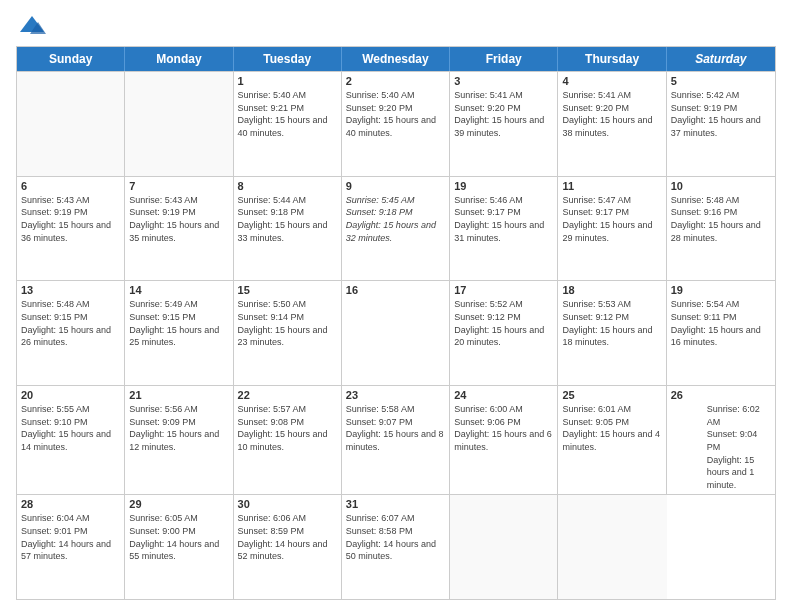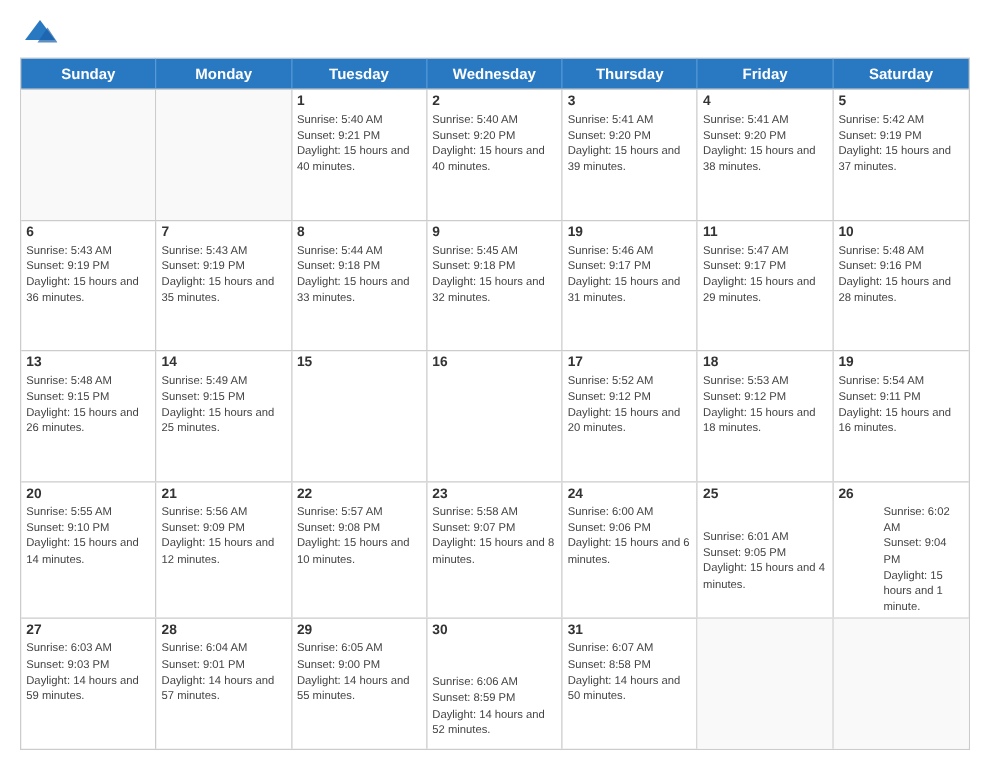--- a/index.html
+++ b/index.html
@@ -73,21 +73,21 @@
       background: #2979c2;
     }
     .cal-header-cell {
       padding: 5px 4px;
       text-align: center;
       color: #fff;
       font-size: 12px;
       font-weight: bold;
       border-right: 1px solid #5599d8;
     }
-    .cal-header-cell:last-child { border-right: none; }
+    .cal-header-cell:last-child { border-right: none; font-style: italic; }
     .cal-body {
       flex: 1;
       display: flex;
       flex-direction: column;
     }
     .cal-row {
       display: grid;
       grid-template-columns: repeat(7, 1fr);
       flex: 1;
       border-top: 1px solid #ccc;
@@ -135,22 +135,22 @@
       <div class="location"></div>
     </div>
   </div>
 
   <div class="calendar">
     <div class="cal-header">
     <div class="cal-header-cell">Sunday</div>
         <div class="cal-header-cell">Monday</div>
         <div class="cal-header-cell">Tuesday</div>
         <div class="cal-header-cell">Wednesday</div>
+        <div class="cal-header-cell">Friday</div>
         <div class="cal-header-cell">Thursday</div>
-        <div class="cal-header-cell">Friday</div>
         <div class="cal-header-cell">Saturday</div>
       </div>
     <div class="cal-body">
     <div class="cal-row">
           <div class="cal-cell empty"></div>
           <div class="cal-cell empty"></div>
           <div class="cal-cell">
             <div class="day-num">1</div>
             <div class="day-info" style="white-space: pre-line;">Sunrise: 5:40 AM
 Sunset: 9:21 PM
@@ -195,21 +195,21 @@
 Daylight: 15 hours and 35 minutes.</div>
           </div>
           <div class="cal-cell">
             <div class="day-num">8</div>
             <div class="day-info" style="white-space: pre-line;">Sunrise: 5:44 AM
 Sunset: 9:18 PM
 Daylight: 15 hours and 33 minutes.</div>
           </div>
           <div class="cal-cell">
             <div class="day-num">9</div>
-            <div class="day-info" style="white-space: pre-line;">Sunrise: 5:45 AM
+            <div class="day-info" style="white-space: pre-line; font-style: italic;">Sunrise: 5:45 AM
 Sunset: 9:18 PM
 Daylight: 15 hours and 32 minutes.</div>
           </div>
           <div class="cal-cell">
             <div class="day-num">19</div>
             <div class="day-info" style="white-space: pre-line;">Sunrise: 5:46 AM
 Sunset: 9:17 PM
 Daylight: 15 hours and 31 minutes.</div>
           </div>
           <div class="cal-cell">
@@ -233,20 +233,23 @@
 Daylight: 15 hours and 26 minutes.</div>
           </div>
           <div class="cal-cell">
             <div class="day-num">14</div>
             <div class="day-info" style="white-space: pre-line;">Sunrise: 5:49 AM
 Sunset: 9:15 PM
 Daylight: 15 hours and 25 minutes.</div>
           </div>
           <div class="cal-cell">
             <div class="day-num">15</div>
+            <div class="day-info" style="white-space: pre-line;">Sunrise: 5:50 AM
+Sunset: 9:14 PM
+Daylight: 15 hours and 23 minutes.</div>
           </div>
           <div class="cal-cell">
             <div class="day-num">16</div>
           </div>
           <div class="cal-cell">
             <div class="day-num">17</div>
             <div class="day-info" style="white-space: pre-line;">Sunrise: 5:52 AM
 Sunset: 9:12 PM
 Daylight: 15 hours and 20 minutes.</div>
           </div>
@@ -289,53 +292,47 @@
 Daylight: 15 hours and 8 minutes.</div>
           </div>
           <div class="cal-cell">
             <div class="day-num">24</div>
             <div class="day-info" style="white-space: pre-line;">Sunrise: 6:00 AM
 Sunset: 9:06 PM
 Daylight: 15 hours and 6 minutes.</div>
           </div>
           <div class="cal-cell">
             <div class="day-num">25</div>
-            <div class="day-info" style="white-space: pre-line; margin-top: 20px;">Sunrise: 6:01 AM
+            <div class="day-info" style="white-space: pre-line;">Sunrise: 6:01 AM
 Sunset: 9:05 PM
 Daylight: 15 hours and 4 minutes.</div>
           </div>
           <div class="cal-cell">
             <div class="day-num">26</div>
             <div class="day-info" style="white-space: pre-line; margin-left: 36px;">Sunrise: 6:02 AM
 Sunset: 9:04 PM
 Daylight: 15 hours and 1 minute.</div>
           </div>
         </div>
         <div class="cal-row">
           <div class="cal-cell">
-            <div class="day-num">27</div>
-            <div class="day-info" style="white-space: pre-line;">Sunrise: 6:03 AM
-Sunset: 9:03 PM
-Daylight: 14 hours and 59 minutes.</div>
-          </div>
-          <div class="cal-cell">
             <div class="day-num">28</div>
             <div class="day-info" style="white-space: pre-line;">Sunrise: 6:04 AM
 Sunset: 9:01 PM
 Daylight: 14 hours and 57 minutes.</div>
           </div>
           <div class="cal-cell">
             <div class="day-num">29</div>
             <div class="day-info" style="white-space: pre-line;">Sunrise: 6:05 AM
 Sunset: 9:00 PM
 Daylight: 14 hours and 55 minutes.</div>
           </div>
           <div class="cal-cell">
             <div class="day-num">30</div>
-            <div class="day-info" style="white-space: pre-line; margin-top: 27px;">Sunrise: 6:06 AM
+            <div class="day-info" style="white-space: pre-line;">Sunrise: 6:06 AM
 Sunset: 8:59 PM
 Daylight: 14 hours and 52 minutes.</div>
           </div>
           <div class="cal-cell">
             <div class="day-num">31</div>
             <div class="day-info" style="white-space: pre-line;">Sunrise: 6:07 AM
 Sunset: 8:58 PM
 Daylight: 14 hours and 50 minutes.</div>
           </div>
           <div class="cal-cell empty"></div>

